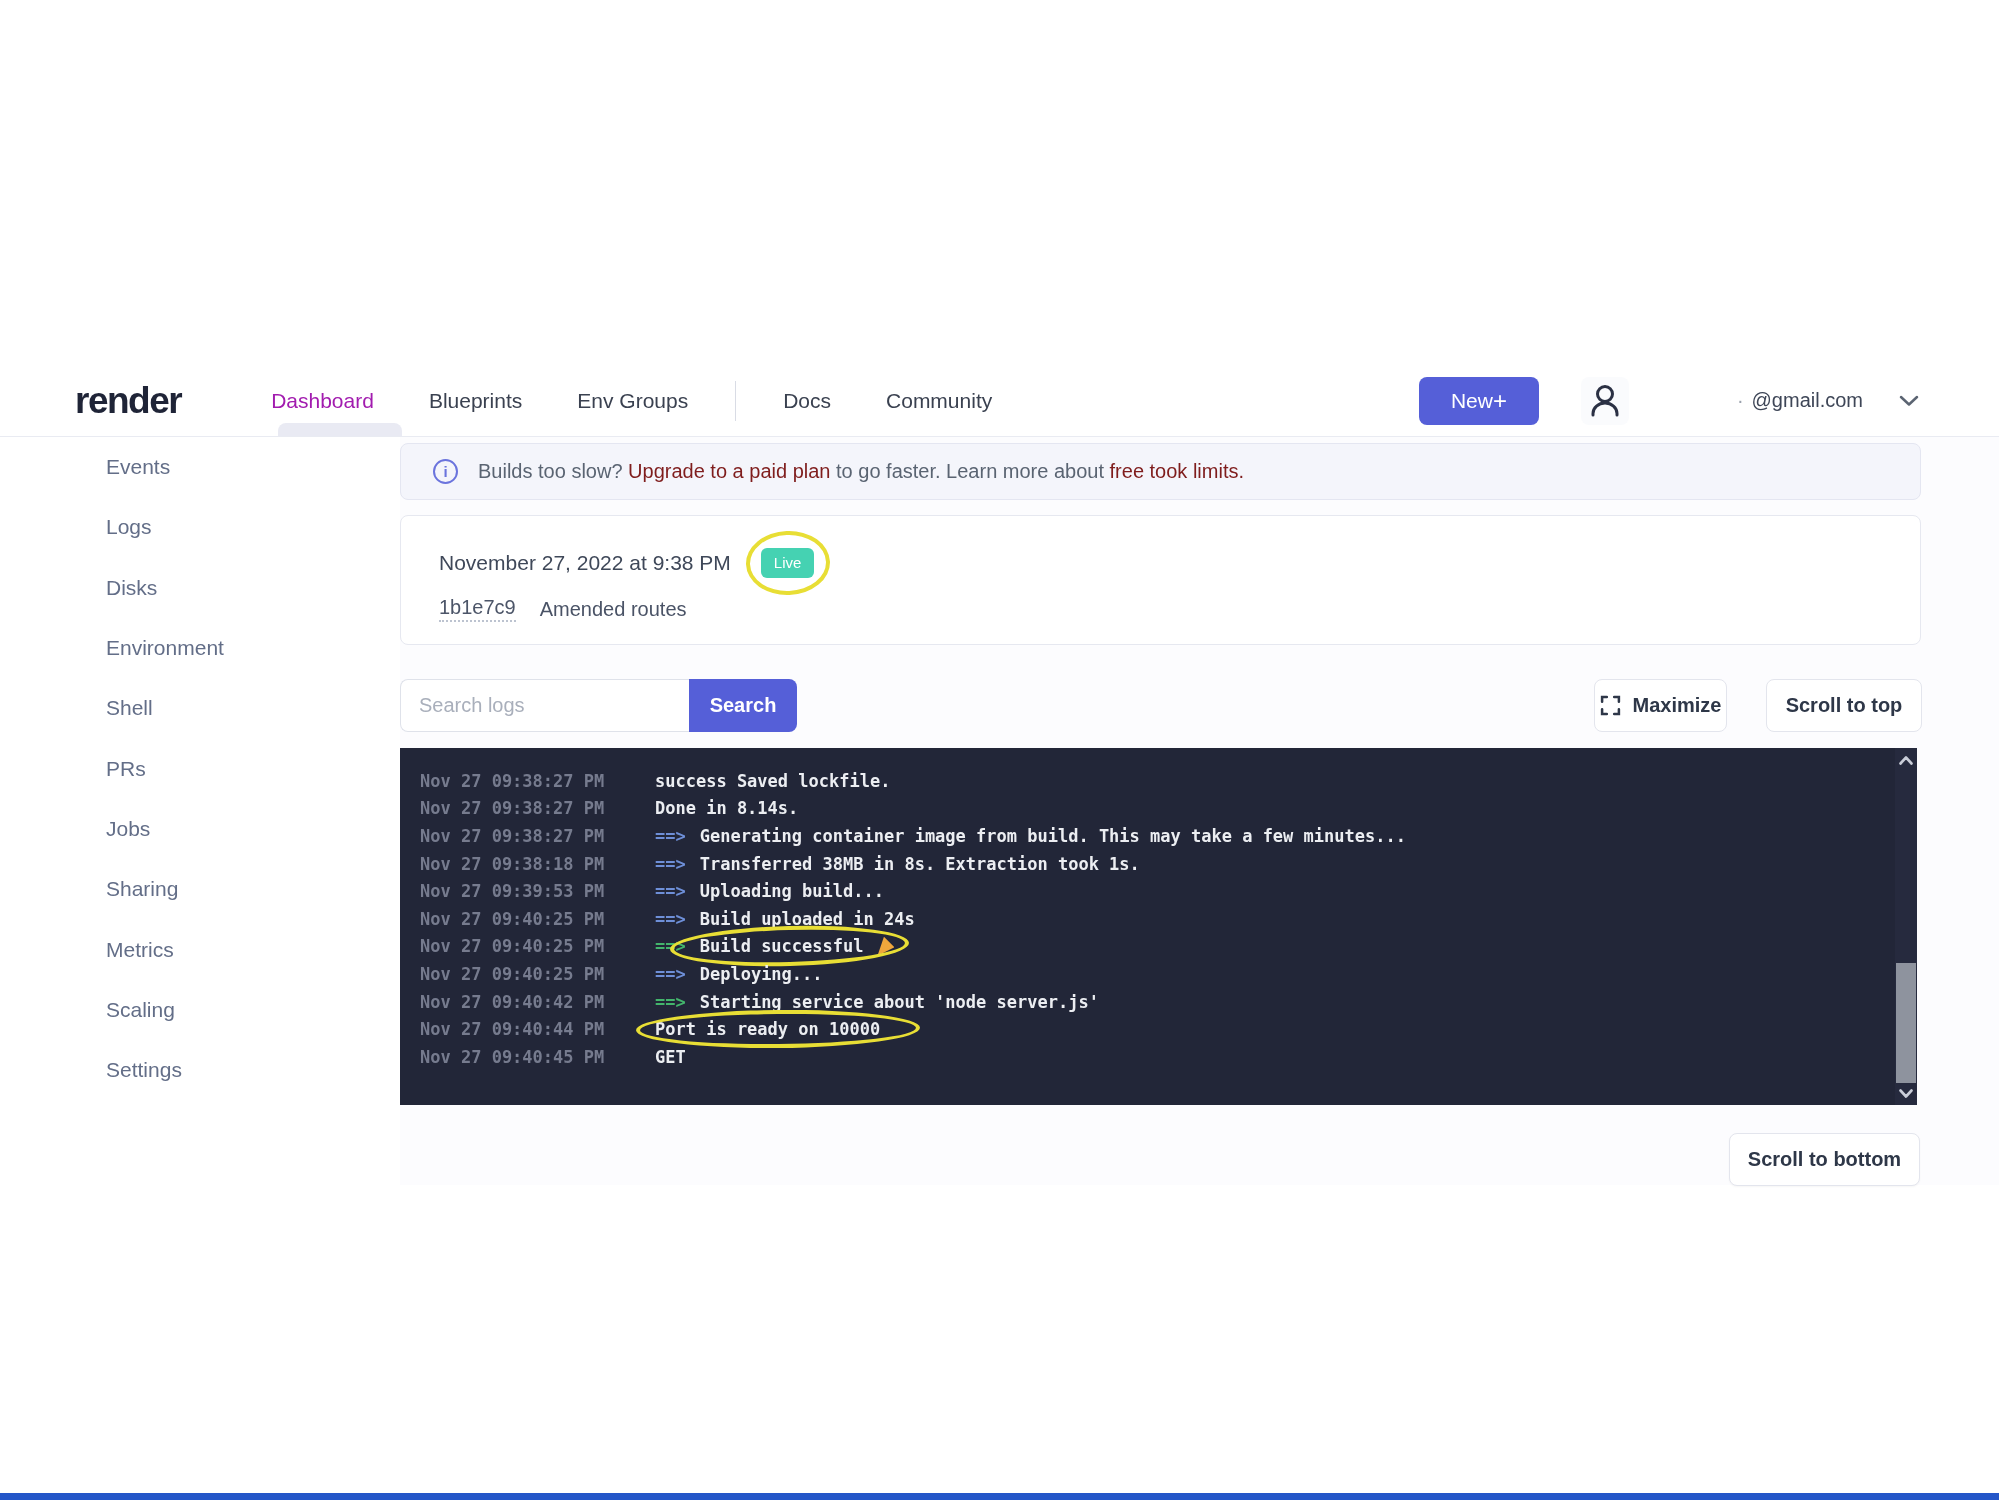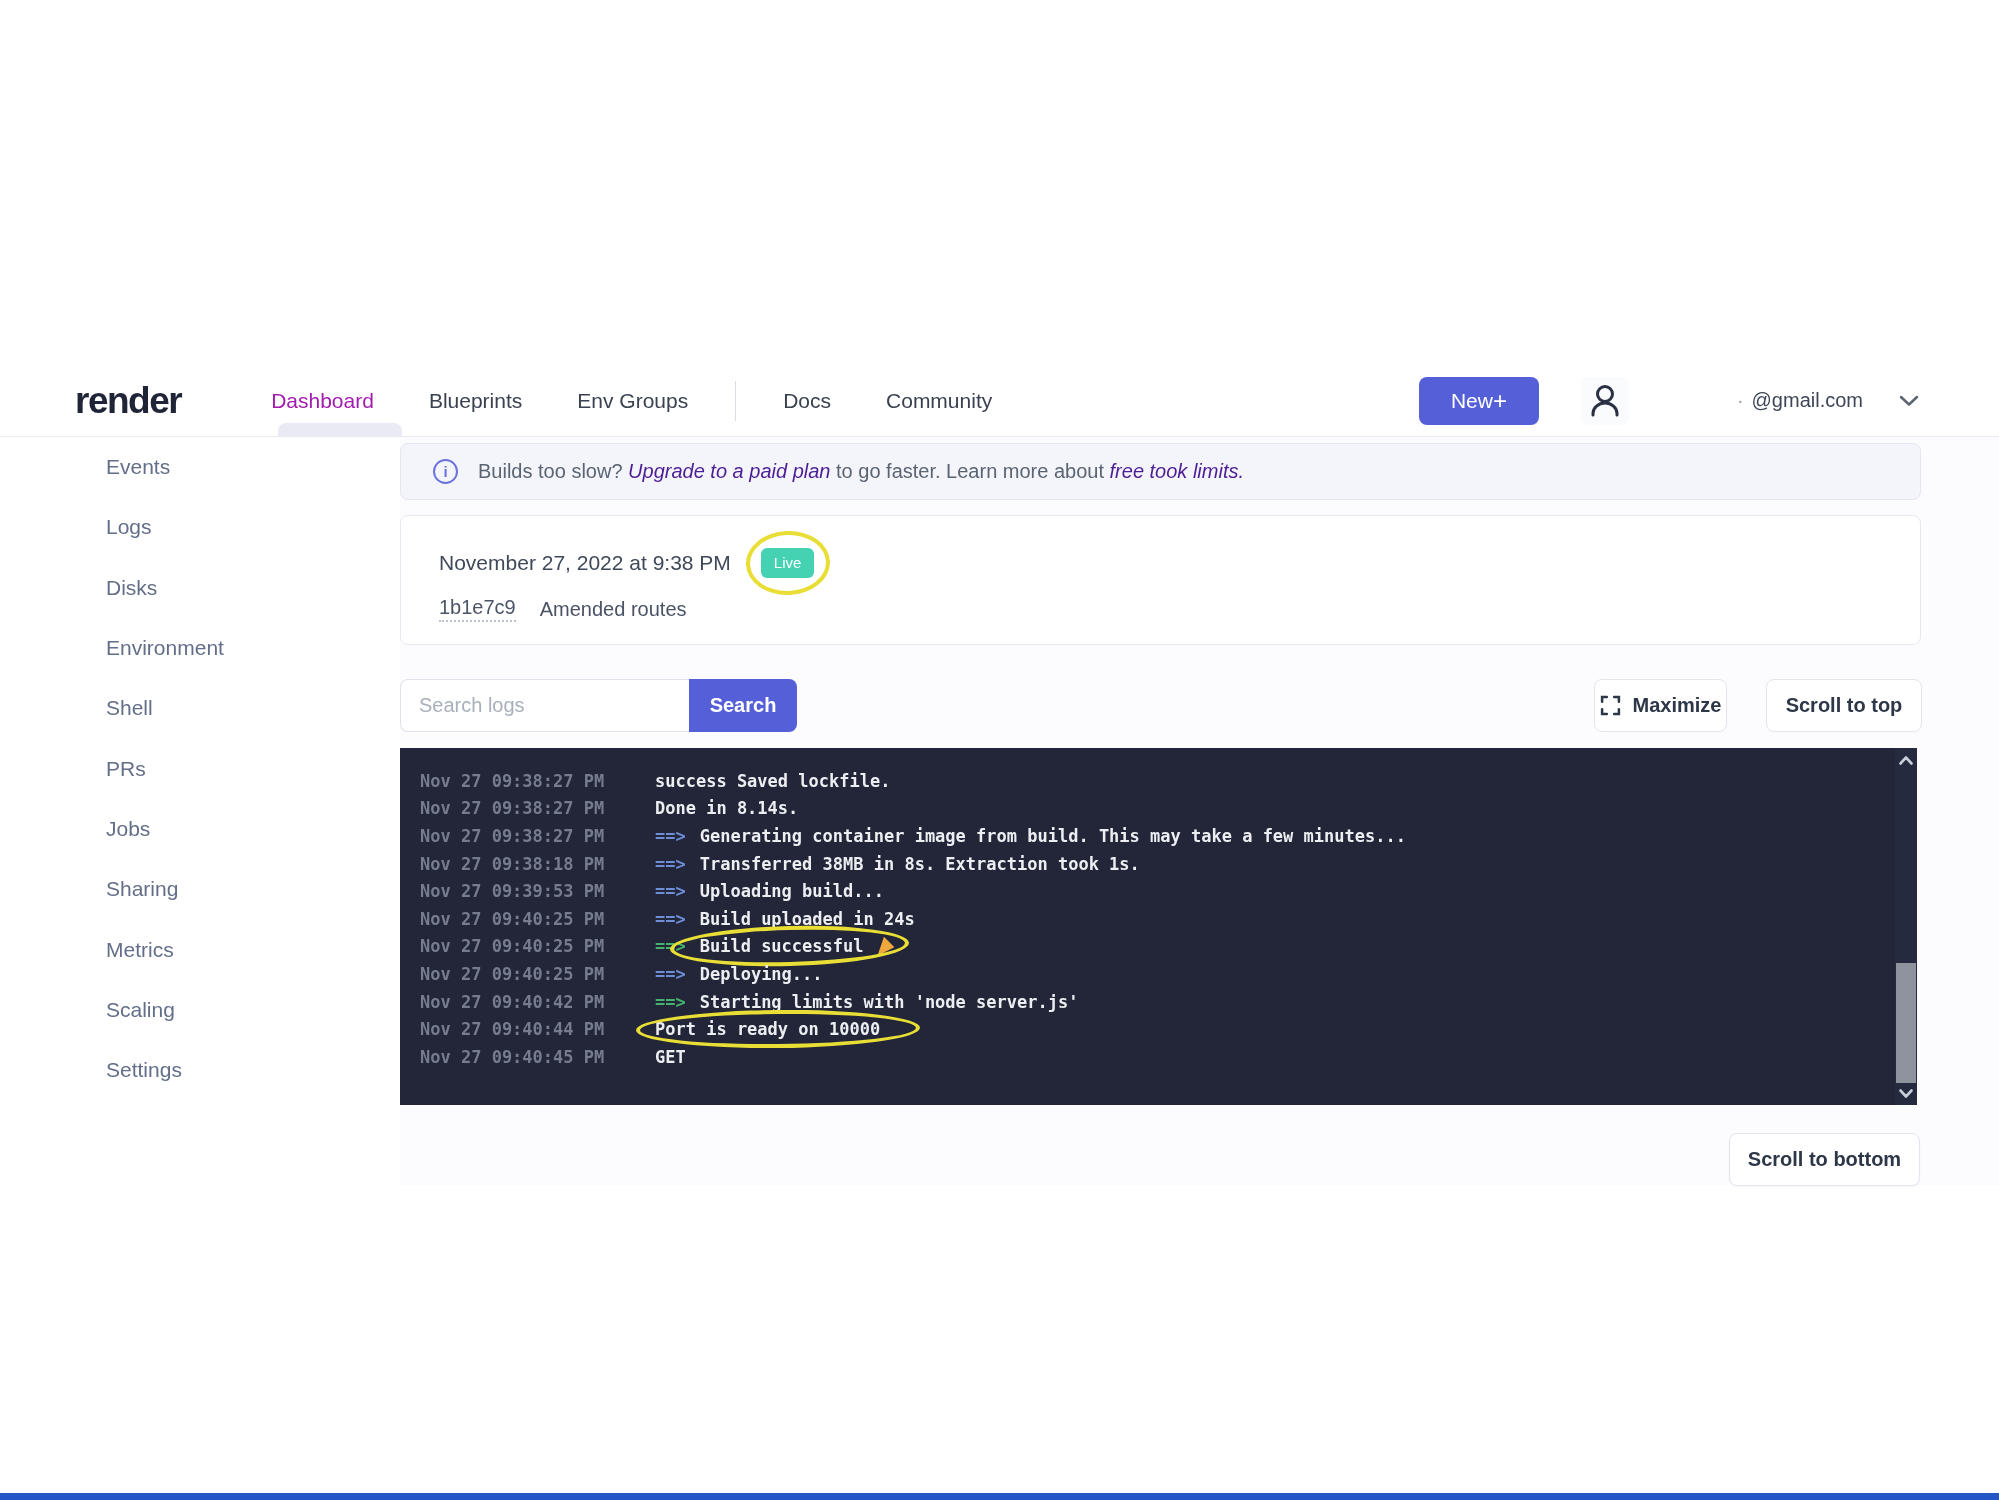--- a/index.html
+++ b/index.html
@@ -56,21 +56,21 @@
     position: absolute; left: 400px; top: 443px; width: 1521px; height: 57px;
     background: #f4f5fb; border: 1px solid #e4e6f1; border-radius: 8px;
     display: flex; align-items: center; font-size: 20px; color: #5a6472;
   }
   .info-icon {
     margin-left: 32px; width: 25px; height: 25px; border: 2px solid #6b74dd; border-radius: 50%;
     color: #6b74dd; font-size: 15px; display: flex; align-items: center; justify-content: center;
     font-weight: bold; flex: none;
   }
   .banner-text { margin-left: 20px; }
-  .banner a { color: #4c1d95; text-decoration: none; cursor: pointer; font-style: italic; }
+  .banner a { color: #7f1d1d; text-decoration: none; cursor: pointer; }
 
   .deploy-card {
     position: absolute; left: 400px; top: 515px; width: 1521px; height: 130px;
     background: #ffffff; border: 1px solid #e6e8f0; border-radius: 8px; padding-left: 16px;
   }
   .deploy-row1 { position: absolute; left: 38px; top: 32px; display: flex; align-items: center; }
   .deploy-date { font-size: 21px; color: #3f4859; }
   .live-wrap { position: relative; margin-left: 30px; display: inline-flex; }
   .live-badge {
     background: #45d2b2; color: #ffffff; font-size: 15px; padding: 6px 13px;
@@ -238,21 +238,21 @@
 <div class="terminal">
   <div class="log-lines" id="log-lines">
       <div class="log-line"><span class="ts">Nov 27 09:38:27 PM</span><span class="txt">success Saved lockfile.</span></div>
       <div class="log-line"><span class="ts">Nov 27 09:38:27 PM</span><span class="txt">Done in 8.14s.</span></div>
       <div class="log-line"><span class="ts">Nov 27 09:38:27 PM</span><span class="arrow blue">==&gt;</span><span class="txt">Generating container image from build. This may take a few minutes...</span></div>
       <div class="log-line"><span class="ts">Nov 27 09:38:18 PM</span><span class="arrow blue">==&gt;</span><span class="txt">Transferred 38MB in 8s. Extraction took 1s.</span></div>
       <div class="log-line"><span class="ts">Nov 27 09:39:53 PM</span><span class="arrow blue">==&gt;</span><span class="txt">Uploading build...</span></div>
       <div class="log-line"><span class="ts">Nov 27 09:40:25 PM</span><span class="arrow blue">==&gt;</span><span class="txt">Build uploaded in 24s</span></div>
       <div class="log-line"><span class="ts">Nov 27 09:40:25 PM</span><span class="arrow green">==&gt;</span><span class="txt">Build successful<span class="emoji-cone"></span><span class="circle-annot annot-build"></span></span></div>
       <div class="log-line"><span class="ts">Nov 27 09:40:25 PM</span><span class="arrow blue">==&gt;</span><span class="txt">Deploying...</span></div>
-      <div class="log-line"><span class="ts">Nov 27 09:40:42 PM</span><span class="arrow green">==&gt;</span><span class="txt">Starting limits with 'node server.js'</span></div>
+      <div class="log-line"><span class="ts">Nov 27 09:40:42 PM</span><span class="arrow green">==&gt;</span><span class="txt">Starting service about 'node server.js'</span></div>
       <div class="log-line"><span class="ts">Nov 27 09:40:44 PM</span><span class="txt">Port is ready on 10000<span class="circle-annot annot-port"></span></span></div>
       <div class="log-line"><span class="ts">Nov 27 09:40:45 PM</span><span class="txt">GET</span></div>
     </div>
   <div class="term-scrollbar">
     <div class="scroll-arrow up">
       <svg width="14" height="9" viewBox="0 0 14 9" fill="none">
         <polyline points="1.5,7.5 7,1.5 12.5,7.5" stroke="#c9cdd8" stroke-width="2.6" stroke-linecap="round" stroke-linejoin="round"></polyline>
       </svg>
     </div>
     <div class="scroll-thumb"></div>

